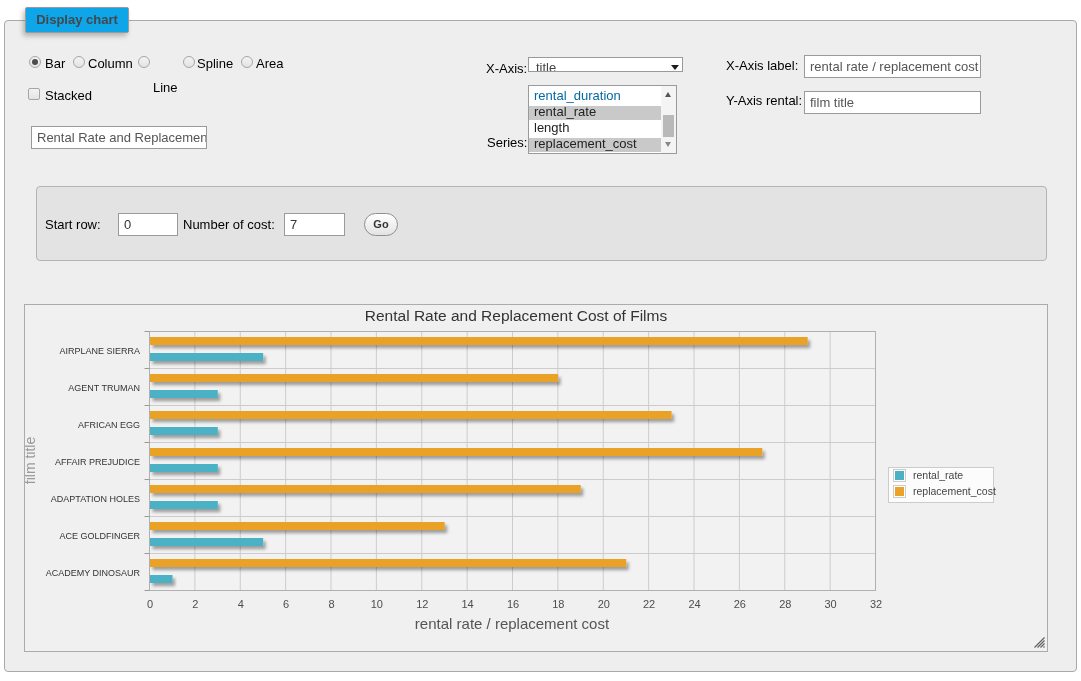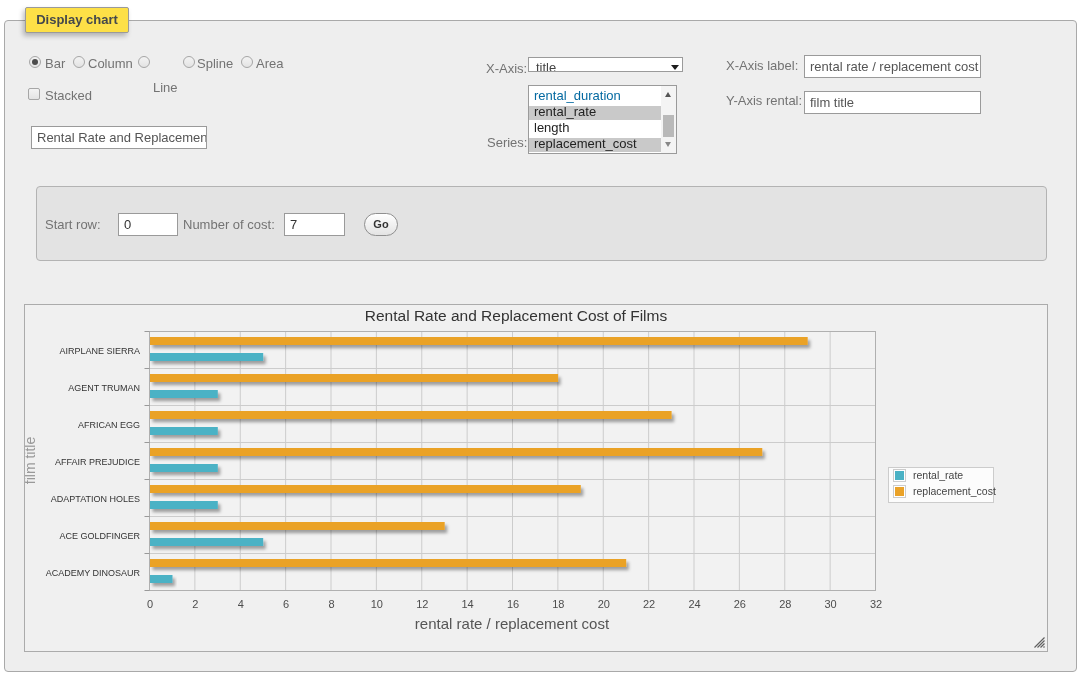--- a/index.html
+++ b/index.html
@@ -1,29 +1,29 @@
 <!DOCTYPE html>
 <html><head>
 <meta charset="utf-8">
 <style>
 * { margin:0; padding:0; box-sizing:border-box; }
 html,body { width:1081px; height:681px; background:#fff; font-family:"Liberation Sans", sans-serif; position:relative; overflow:hidden; }
 .abs { position:absolute; }
-.lbl { position:absolute; font-size:13px; color:#737373; line-height:13px; white-space:nowrap; }
+.lbl { position:absolute; font-size:13px; color:#000000; line-height:13px; white-space:nowrap; }
 .inp { position:absolute; border:1px solid #9a9a9a; background:#fff; color:#555; font-size:13px; font-family:"Liberation Sans",sans-serif; line-height:21px; padding:0 0 0 5px; white-space:nowrap; overflow:hidden; }
 .radio { position:absolute; width:12px; height:12px; border:1px solid #a6a6a6; border-radius:50%; background:linear-gradient(#f3f3f3,#e3e3e3); }
 .radio i { position:absolute; left:2px; top:2px; width:6px; height:6px; border-radius:50%; background:#4c4c4c; }
 .cbox { position:absolute; width:12px; height:12px; border:1px solid #a6a6a6; border-radius:2px; background:linear-gradient(#f3f3f3,#e3e3e3); }
 </style>
 </head>
 <body>
 
 <div class="abs" style="left:4px; top:20px; width:1073px; height:652px; background:#eeeeee; border:1px solid #a9a9a9; border-radius:4px;"></div>
 
-<div class="abs" style="left:25px; top:7px; width:104px; height:26px; background:#fde047; border:1px solid #9a9a9a; border-radius:2px; box-shadow:-2px 3px 5px rgba(0,0,0,0.25); text-align:center; line-height:24px; font-size:13px; font-weight:bold; color:#44484c;">Display chart</div>
+<div class="abs" style="left:25px; top:7px; width:104px; height:26px; background:#0ea5e9; border:1px solid #9a9a9a; border-radius:2px; box-shadow:-2px 3px 5px rgba(0,0,0,0.25); text-align:center; line-height:24px; font-size:13px; font-weight:bold; color:#44484c;">Display chart</div>
 
 <div class="radio" style="left:29px; top:56px;">
     <i></i>
   </div>
 <div class="lbl" style="left:45px; top:57px;">Bar</div>
 <div class="radio" style="left:73px; top:56px;"></div>
 <div class="lbl" style="left:88px; top:57px;">Column</div>
 <div class="radio" style="left:137.5px; top:56px;"></div>
 <div class="lbl" style="left:153px; top:57px;margin-top:24px;">Line</div>
 <div class="radio" style="left:183px; top:56px;"></div>

